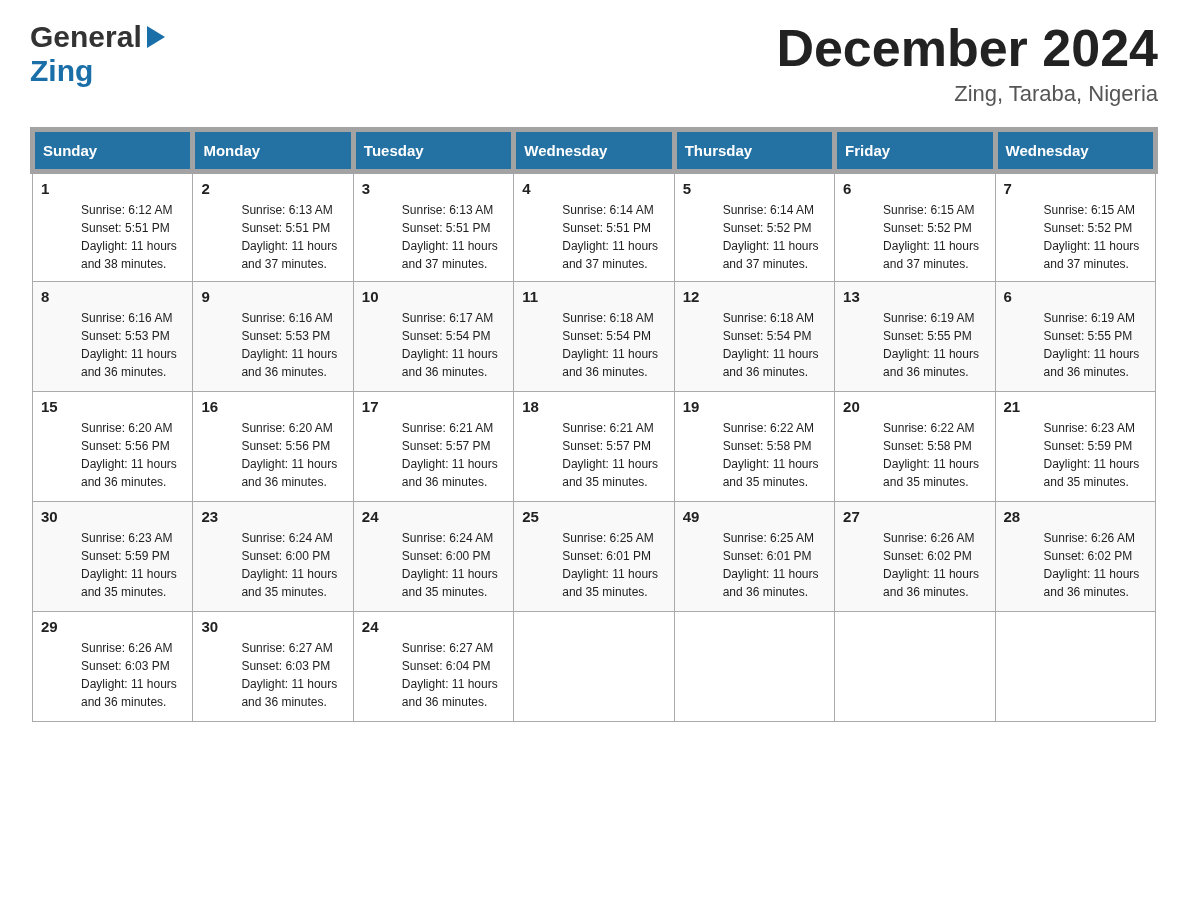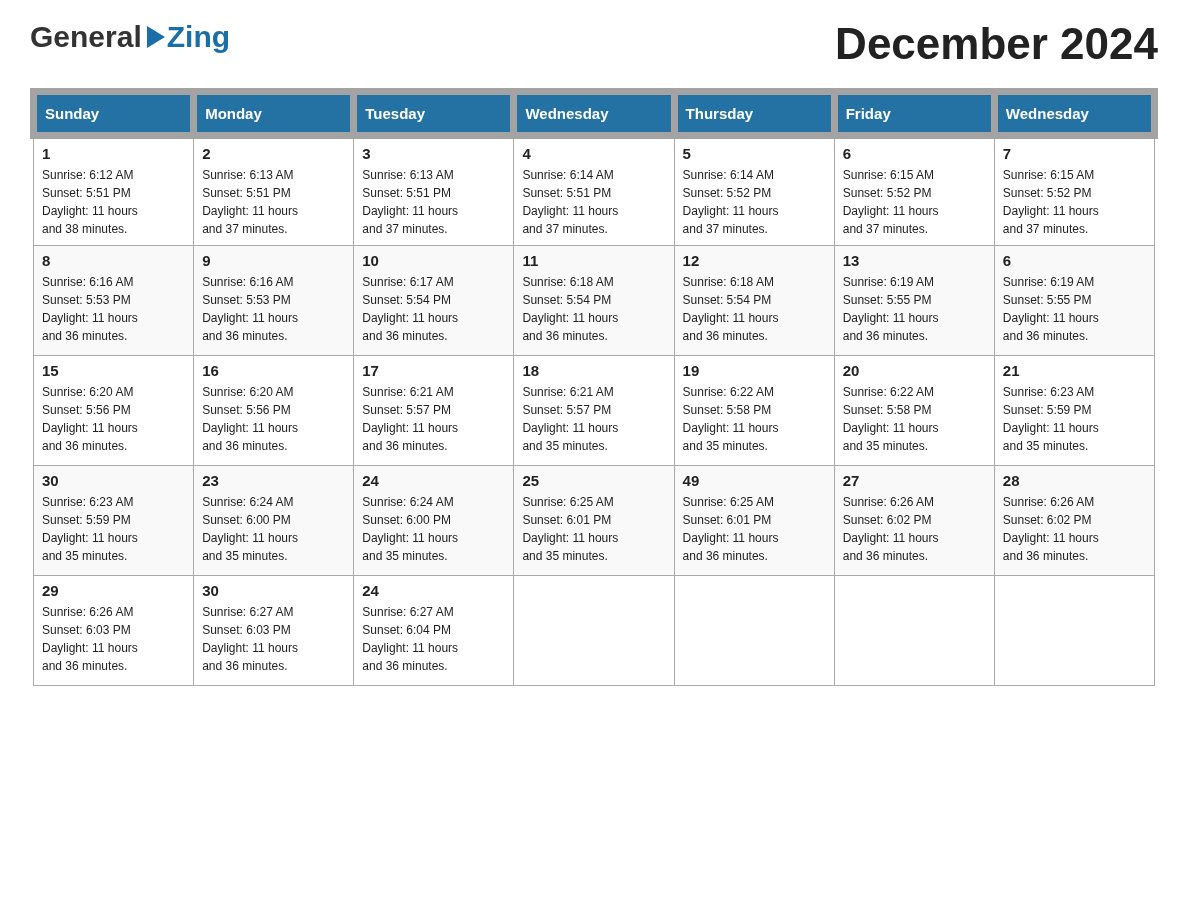--- a/index.html
+++ b/index.html
@@ -11,69 +11,70 @@
       padding: 20px 30px;
     }
     .header {
       display: flex;
       justify-content: space-between;
       align-items: flex-start;
       margin-bottom: 20px;
     }
     .logo {
       display: flex;
-      flex-direction: row;
+      flex-direction: column;
       align-items: flex-start;
     }
     .title-section {
       text-align: right;
     }
     .month-title {
-      font-size: 44px;
+      font-size: 52px;
       font-weight: bold;
       color: #222;
       line-height: 1.1;
     }
     .location {
       font-size: 22px;
       color: #555;
       margin-top: 4px;
     }
     table {
       width: 100%;
       border-collapse: collapse;
       table-layout: fixed;
     }
     thead th {
       background-color: #2471a3;
       color: #fff;
       padding: 10px 8px;
       font-size: 15px;
       font-weight: bold;
-      border: 7px solid #a3a3a3;
+      border: 5px solid #a3a3a3;
       text-align: left;
     }
     tbody td {
       border: 1px solid #aaa;
       vertical-align: top;
       padding: 6px 8px;
       font-size: 12.5px;
       color: #222;
       height: 110px;
     }
     .day-num {
       font-size: 15px;
       font-weight: bold;
       display: block;
       margin-bottom: 4px;
     }
     .day-info {
       font-size: 12px;
       line-height: 1.5;
       color: #222;
+      margin-left: 40px;
     }
     tbody tr td:first-child .day-num {
       color: #222;
     }
     
     tbody tr:nth-child(odd) td {
       background-color: #fff;
     }
     tbody tr:nth-child(even) td {
       background-color: #f9f9f9;
@@ -111,20 +112,21 @@
 <div class="header">
   <div class="logo">
     <div class="logo-row">
       <span>General</span>
       <span class="logo-arrow"></span>
     </div>
     <span class="logo-blue-text">Zing</span>
   </div>
   <div class="title-section">
     <div class="month-title">December 2024</div>
+    <div class="location">Zing, Taraba, Nigeria</div>
   </div>
 </div>
 
 <table>
   <thead>
     <tr>
 
     <th>Sunday</th>
         <th>Monday</th>
         <th>Tuesday</th>

